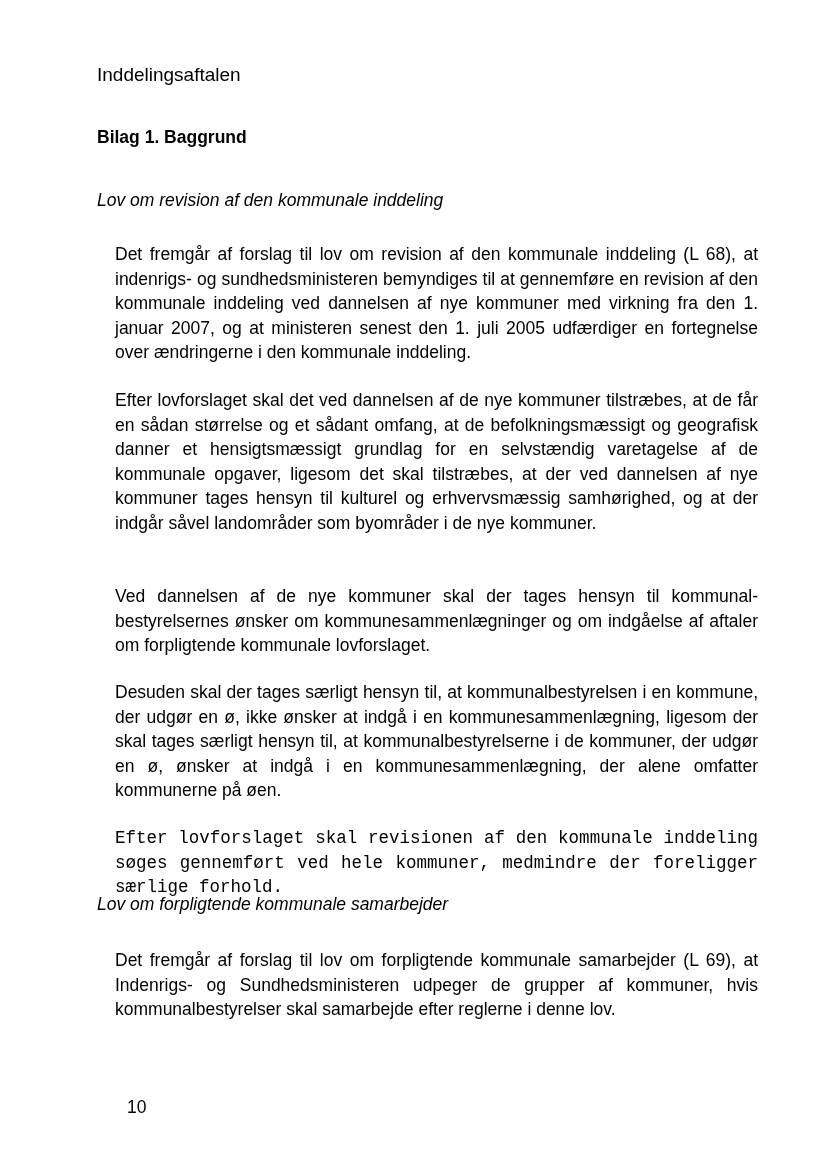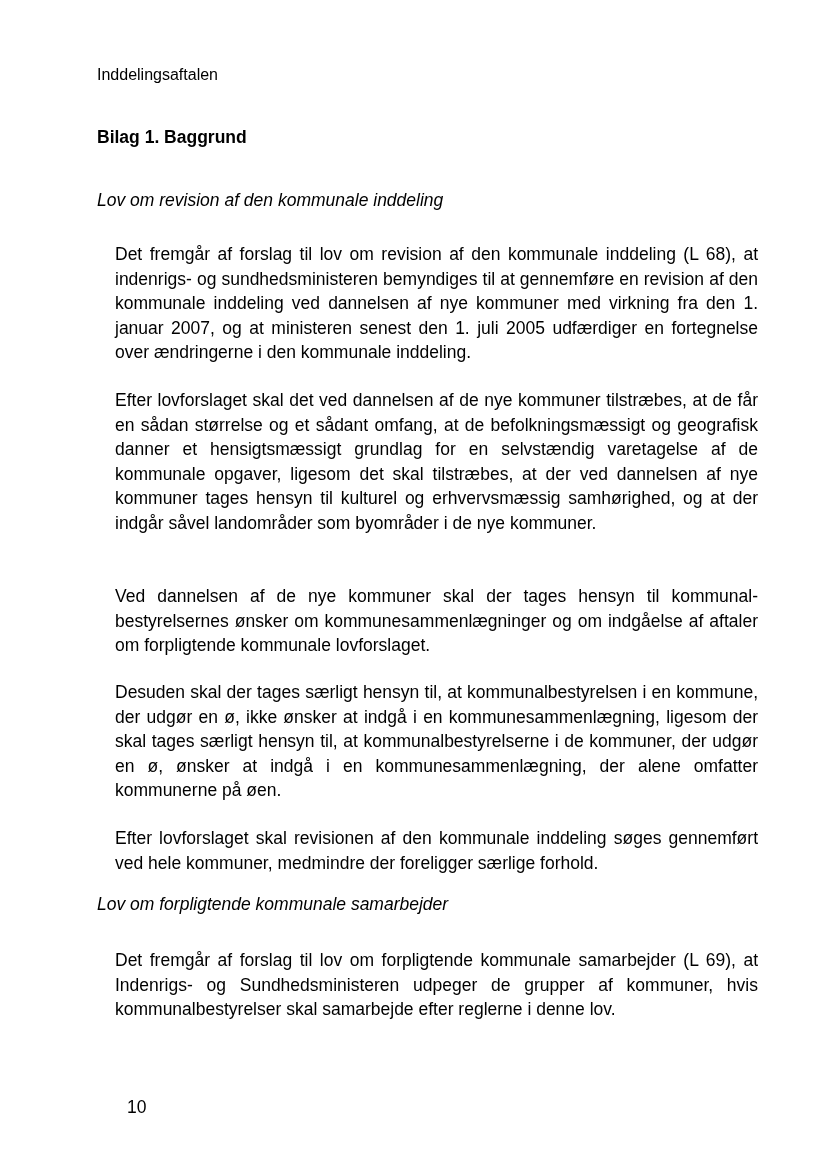--- a/index.html
+++ b/index.html
@@ -1,39 +1,39 @@
 <!DOCTYPE html>
 <html><head>
 <meta charset="utf-8">
 <style>
   html, body { margin: 0; padding: 0; background: #ffffff; }
   body { width: 827px; height: 1169px; position: relative; overflow: hidden;
          font-family: "Liberation Sans", sans-serif; color: #000; }
   .page { position: absolute; left: 97px; top: 0; width: 643px; }
-  .running-header { position: absolute; top: 64px; left: 0; font-size: 16px; line-height: 22px; }
+  .running-header { position: absolute; top: 64px; left: 0; font-size: 19px; line-height: 22px; }
   .heading { position: absolute; top: 126px; left: 0; font-size: 17.5px; font-weight: bold; line-height: 22px; }
   .subheading { position: absolute; left: 0; font-size: 17.5px; font-style: italic; line-height: 22px; margin-top: 12px; }
   .para { position: absolute; left: 0; width: 643px; font-size: 17.5px; line-height: 24.6px;
           text-align: justify; margin: 18px; }
   .page-number { position: absolute; top: 1096px; left: 30px; font-size: 17.5px; line-height: 22px; text-align: center; }
 </style>
 </head>
 <body>
 
 <div class="page">
   <div class="running-header">Inddelingsaftalen</div>
 
   <div class="heading">Bilag 1. Baggrund</div>
 
   <div class="subheading" style="top:177px;">Lov om revision af den kommunale inddeling</div>
 
   <p class="para" style="top:224px;">Det fremgår af forslag til lov om revision af den kommunale inddeling (L 68), at indenrigs- og sundhedsministeren bemyndiges til at gennemføre en revision af den kommunale inddeling ved dannelsen af nye kommuner med virkning fra den 1. januar 2007, og at ministeren senest den 1. juli 2005 udfærdiger en fortegnelse over ændringerne i den kommunale inddeling.</p>
   <p class="para" style="top:370px;">Efter lovforslaget skal det ved dannelsen af de nye kommuner tilstræbes, at de får en sådan størrelse og et sådant omfang, at de befolkningsmæssigt og geografisk danner et hensigtsmæssigt grundlag for en selvstændig vare­tagelse af de kommunale opgaver, ligesom det skal tilstræbes, at der ved dannelsen af nye kommuner tages hensyn til kulturel og erhvervsmæssig samhørighed, og at der indgår såvel landområder som byområder i de nye kommuner.</p>
   <p class="para" style="top:566px;">Ved dannelsen af de nye kommuner skal der tages hensyn til kommunal­bestyrelsernes ønsker om kommunesammenlægninger og om indgåelse af aftaler om forpligtende kommunale lovforslaget.</p>
   <p class="para" style="top:662px;">Desuden skal der tages særligt hensyn til, at kommunalbestyrelsen i en kommune, der udgør en ø, ikke ønsker at indgå i en kommunesammen­lægning, ligesom der skal tages særligt hensyn til, at kommunalbestyrel­serne i de kommuner, der udgør en ø, ønsker at indgå i en kommunesam­menlægning, der alene omfatter kommunerne på øen.</p>
-  <p class="para" style="top:808px;">Efter lovforslaget skal revisionen af den kommunale inddeling søges gen­nemført ved hele kommuner, medmindre der foreligger særlige forhold.</p>
+  <p class="para" style="top:808px;font-family:Liberation Mono, monospace;">Efter lovforslaget skal revisionen af den kommunale inddeling søges gen­nemført ved hele kommuner, medmindre der foreligger særlige forhold.</p>
 
   <div class="subheading" style="top:881px;">Lov om forpligtende kommunale samarbejder</div>
 
   <p class="para" style="top:930px;">Det fremgår af forslag til lov om forpligtende kommunale samarbejder (L 69), at Indenrigs- og Sundhedsministeren udpeger de grupper af kommu­ner, hvis kommunalbestyrelser skal samarbejde efter reglerne i denne lov.</p>
 
   <div class="page-number">10</div>
 </div>
 
 </body></html>

